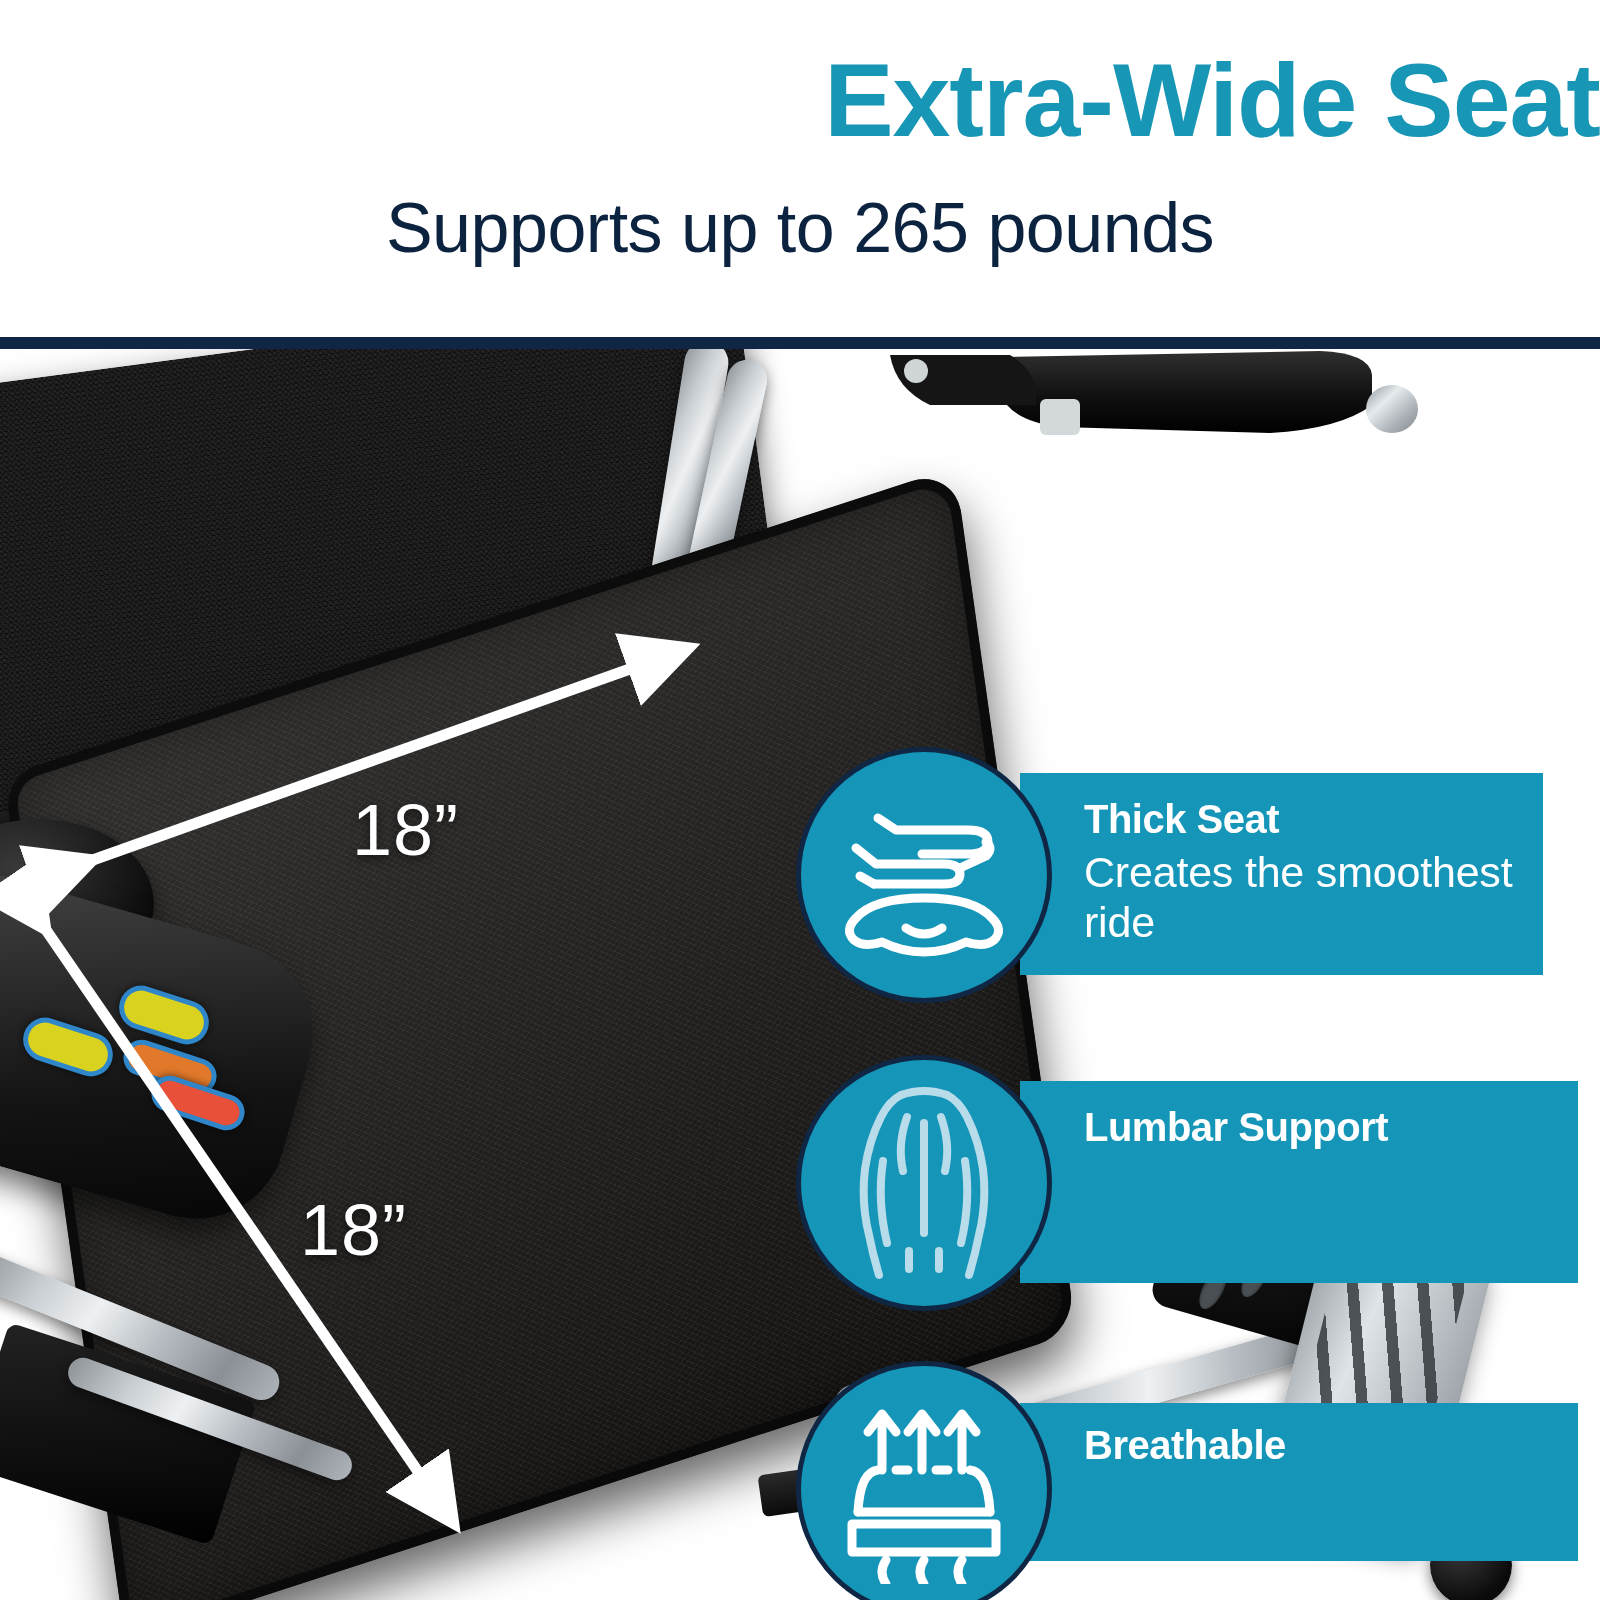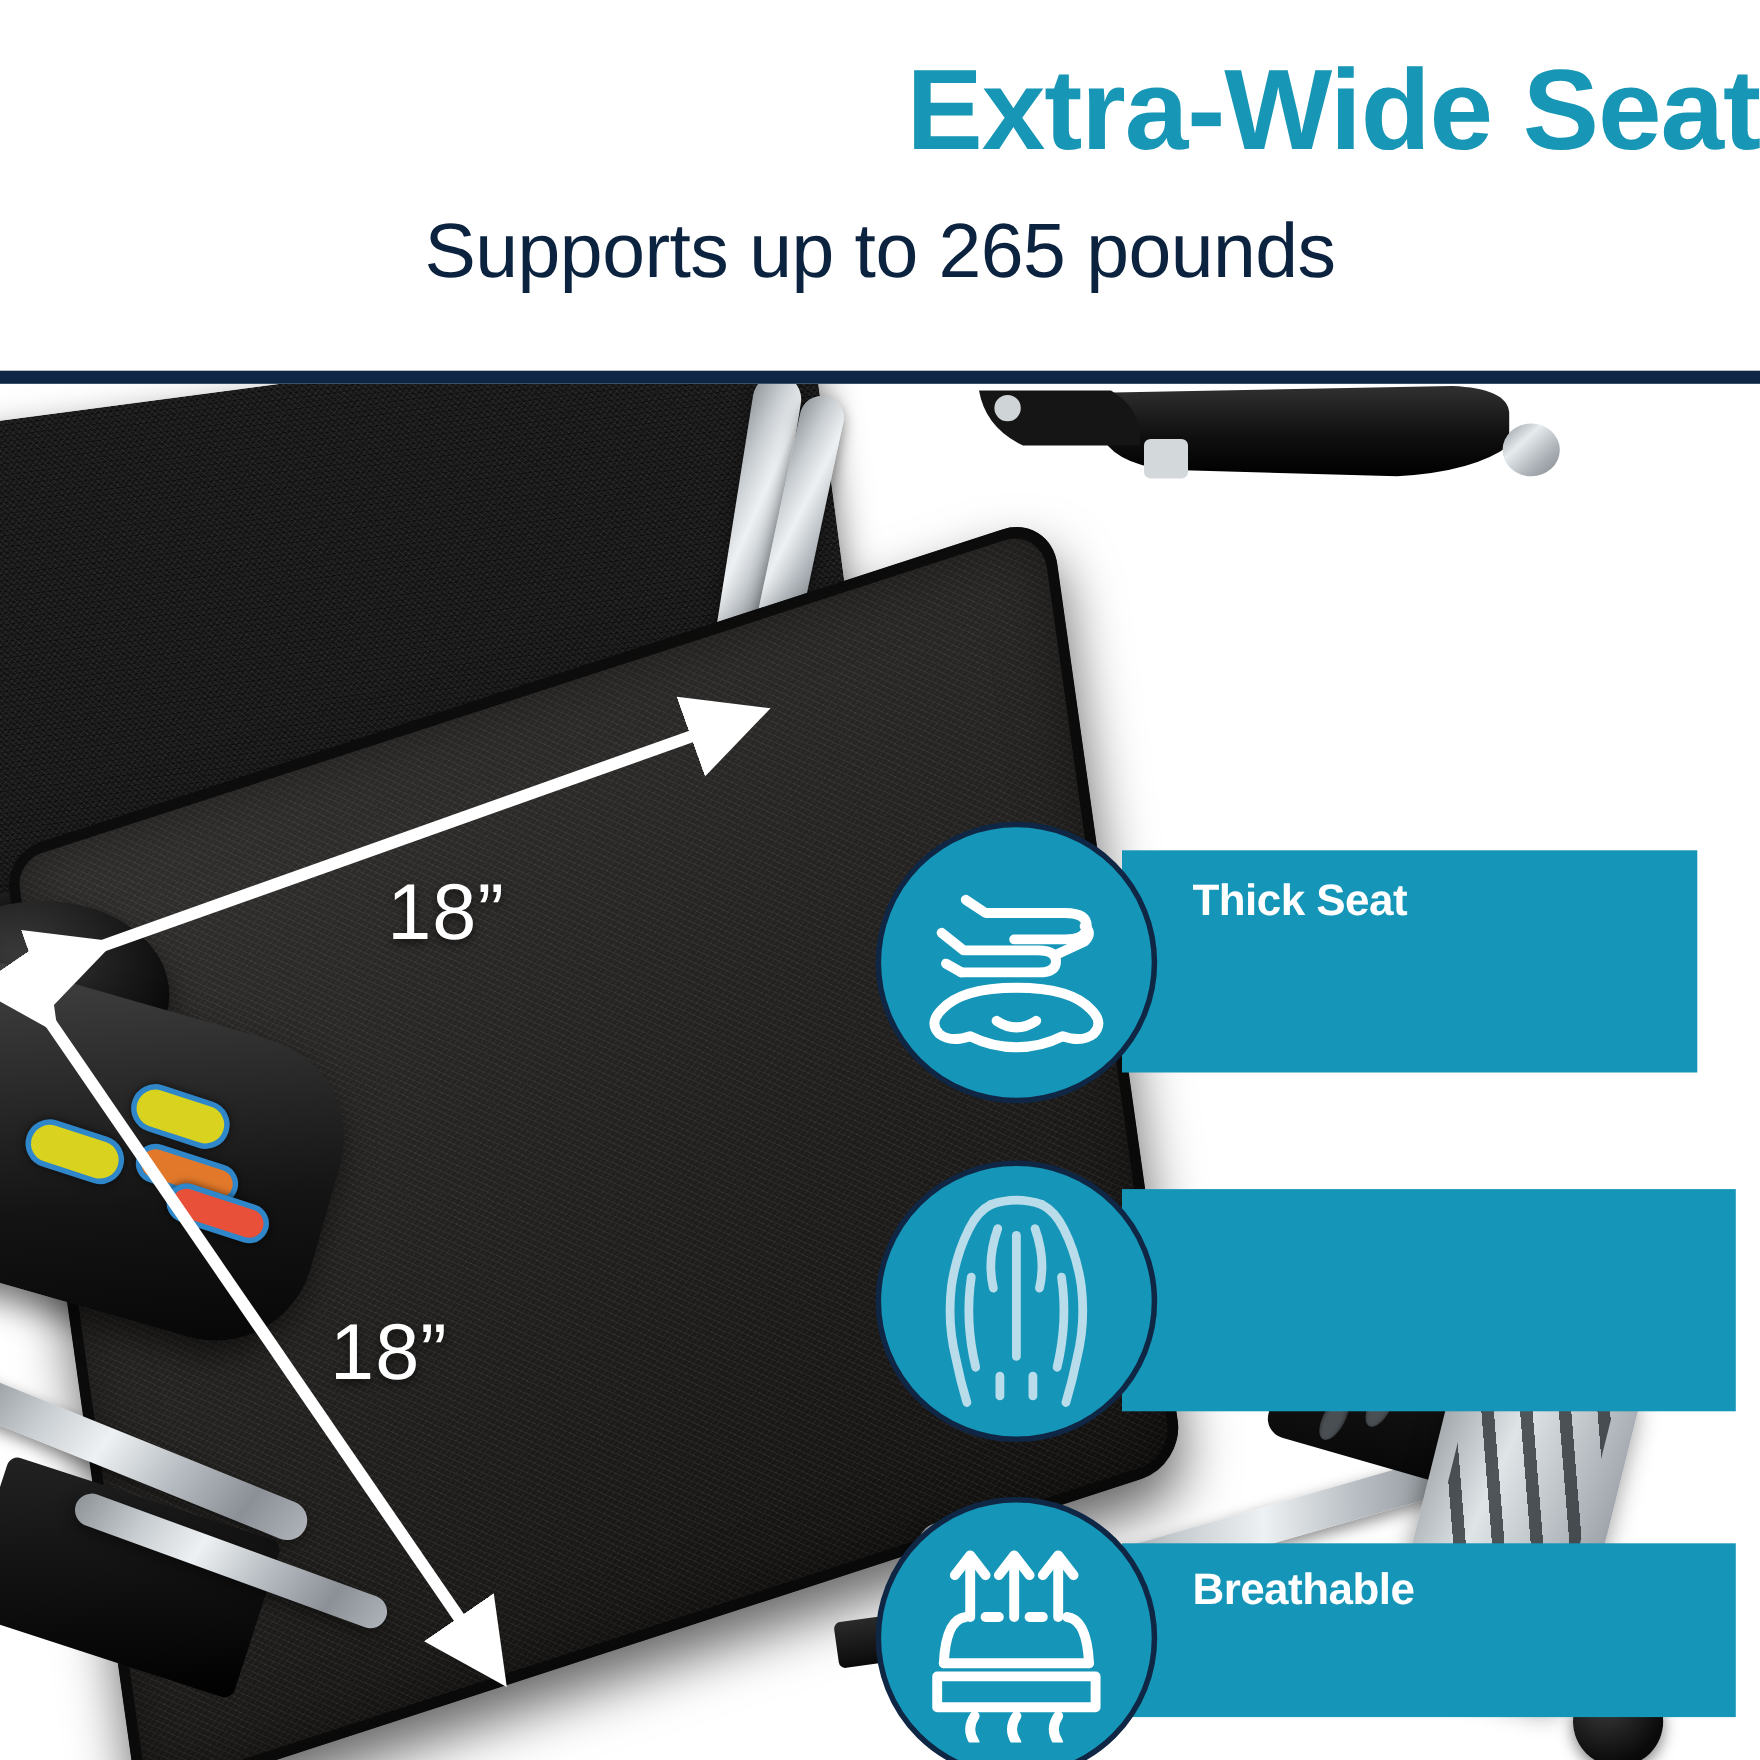--- a/index.html
+++ b/index.html
@@ -287,20 +287,21 @@
 
             <path d="M90 108 Q140 108 158 128 Q170 140 160 150 Q150 158 132 152
                      Q112 162 90 162 Q68 162 48 152 Q30 158 20 150 Q10 140 22 128
                      Q40 108 90 108 Z"></path>
             <path d="M72 138 Q90 150 108 138"></path>
           </g>
         </svg>
       </div>
       <div class="badge-text">
         <div class="badge-title">Thick Seat</div>
+        <div class="badge-sub">Creates the smoothest ride</div>
       </div>
     </div>
 
     <div class="badge" id="badge2">
       <div class="badge-panel"></div>
       <div class="badge-circle">
         <svg width="170" height="200" viewBox="0 0 170 200">
           <g fill="none" stroke="#b8dcea" stroke-width="8" stroke-linecap="round" stroke-linejoin="round">
 
             <path d="M62 12 Q50 18 42 34 Q30 58 26 86 Q22 120 30 152 Q34 172 40 192"></path>
@@ -315,20 +316,21 @@
 
             <path d="M44 78 Q38 118 48 160"></path>
             <path d="M126 78 Q132 118 122 160"></path>
 
             <path d="M70 168 L70 186"></path>
             <path d="M100 168 L100 186"></path>
           </g>
         </svg>
       </div>
       <div class="badge-text">
+        <div class="badge-title">Lumbar Support</div>
       </div>
     </div>
 
     <div class="badge" id="badge3">
       <div class="badge-panel"></div>
       <div class="badge-circle">
         <svg width="180" height="190" viewBox="0 0 180 190">
           <g fill="none" stroke="#ffffff" stroke-width="9" stroke-linecap="round" stroke-linejoin="round">
 
             <path d="M48 76 L48 22"></path>

